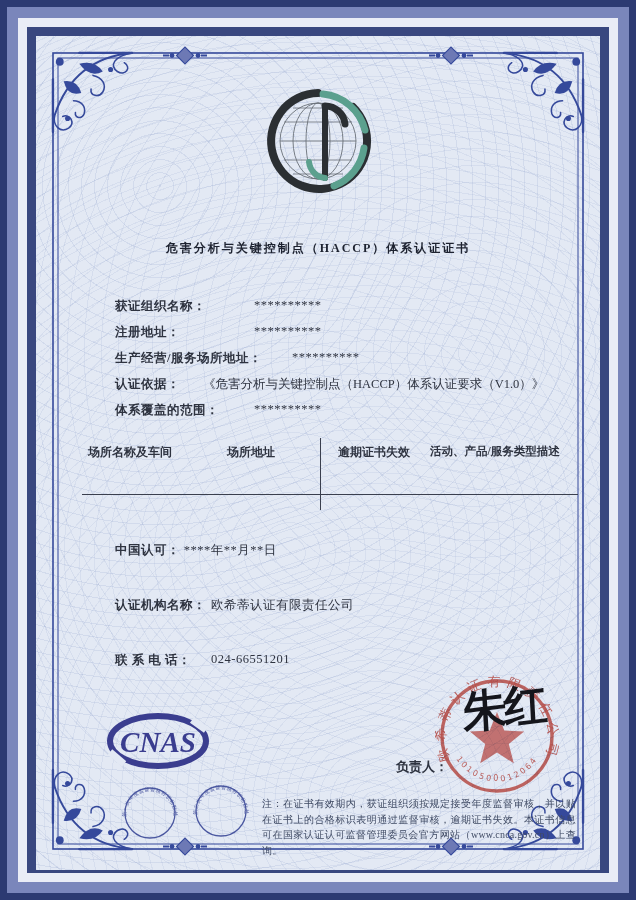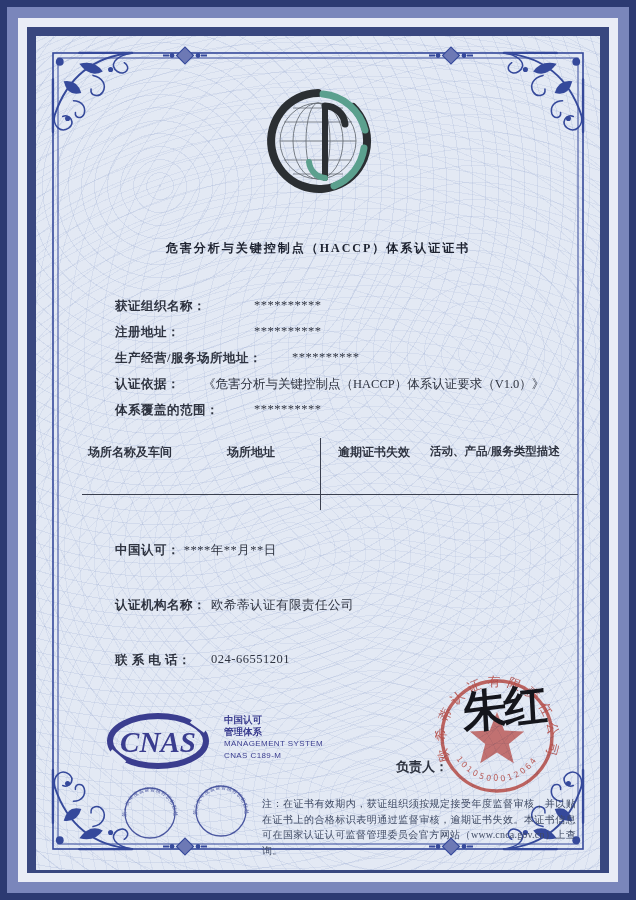--- a/index.html
+++ b/index.html
@@ -208,26 +208,20 @@
     <span class="val">024-66551201</span>
   </div>
 
   <div class="abs cnas-box">
     <svg class="cnas-logo" viewBox="0 0 104 58">
       <ellipse cx="52" cy="29" rx="48" ry="25" fill="none" stroke="#3a3d8f" stroke-width="6"></ellipse>
       <path d="M86 8 l14 10" stroke="#e3e9f4" stroke-width="7"></path>
       <path d="M4 40 l14 12" stroke="#e3e9f4" stroke-width="7"></path>
       <text x="52" y="40" text-anchor="middle" font-family="Liberation Serif, DejaVu Serif, serif" font-style="italic" font-weight="bold" font-size="29" fill="#3a3d8f">CNAS</text>
     </svg>
-    <div class="cnas-text">
-      <div class="cnas-cn">中国认可</div>
-      <div class="cnas-cn">管理体系</div>
-      <div class="cnas-en">MANAGEMENT SYSTEM</div>
-      <div class="cnas-en">CNAS C189-M</div>
-    </div>
   </div>
 
   <div class="abs signer-label">负责人：</div>
   <div class="abs seal">
     <svg viewBox="0 0 124 124">
       <defs>
         <path id="sealTop" d="M 12 78 A 52 52 0 1 1 112 78" fill="none"></path>
         <path id="sealBot" d="M 22 86 A 48 48 0 0 0 102 86" fill="none"></path>
       </defs>
       <circle cx="62" cy="62" r="55" fill="none" stroke="#c9493f" stroke-width="3.4" opacity="0.88"></circle>

